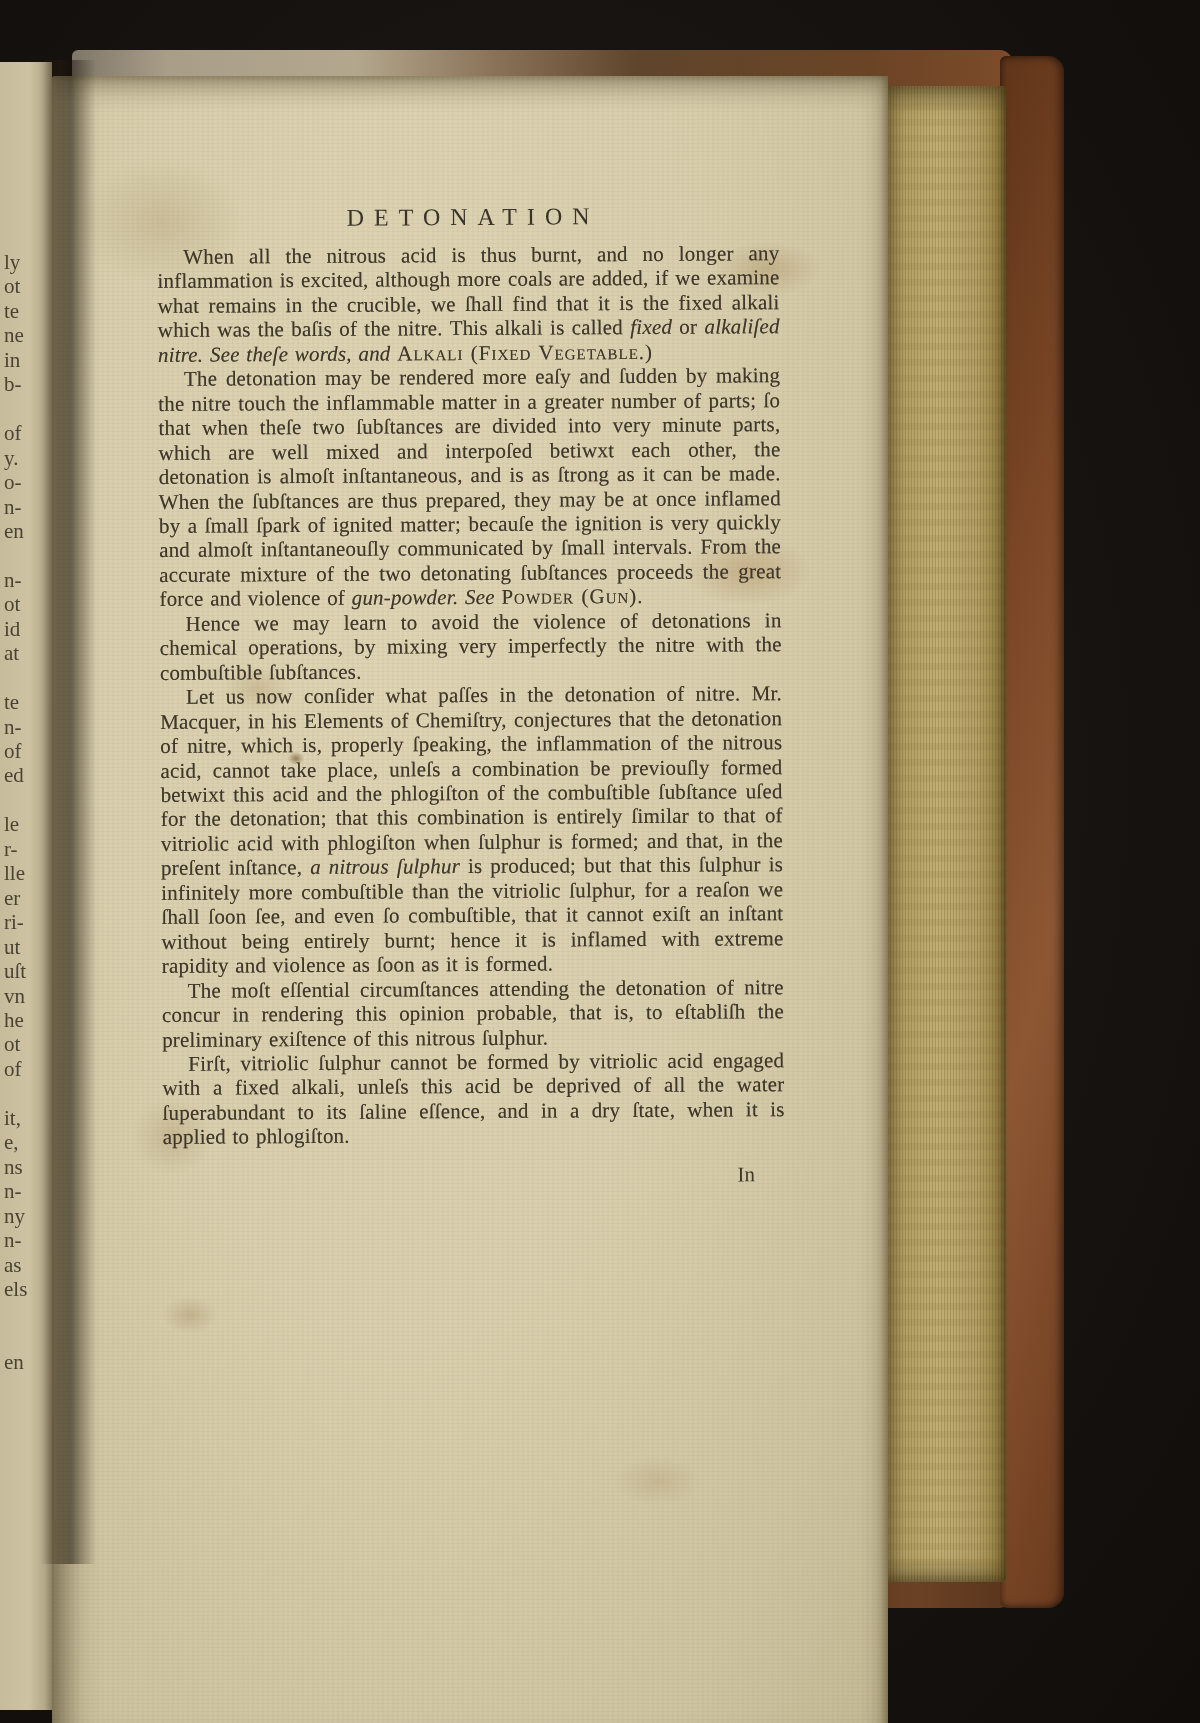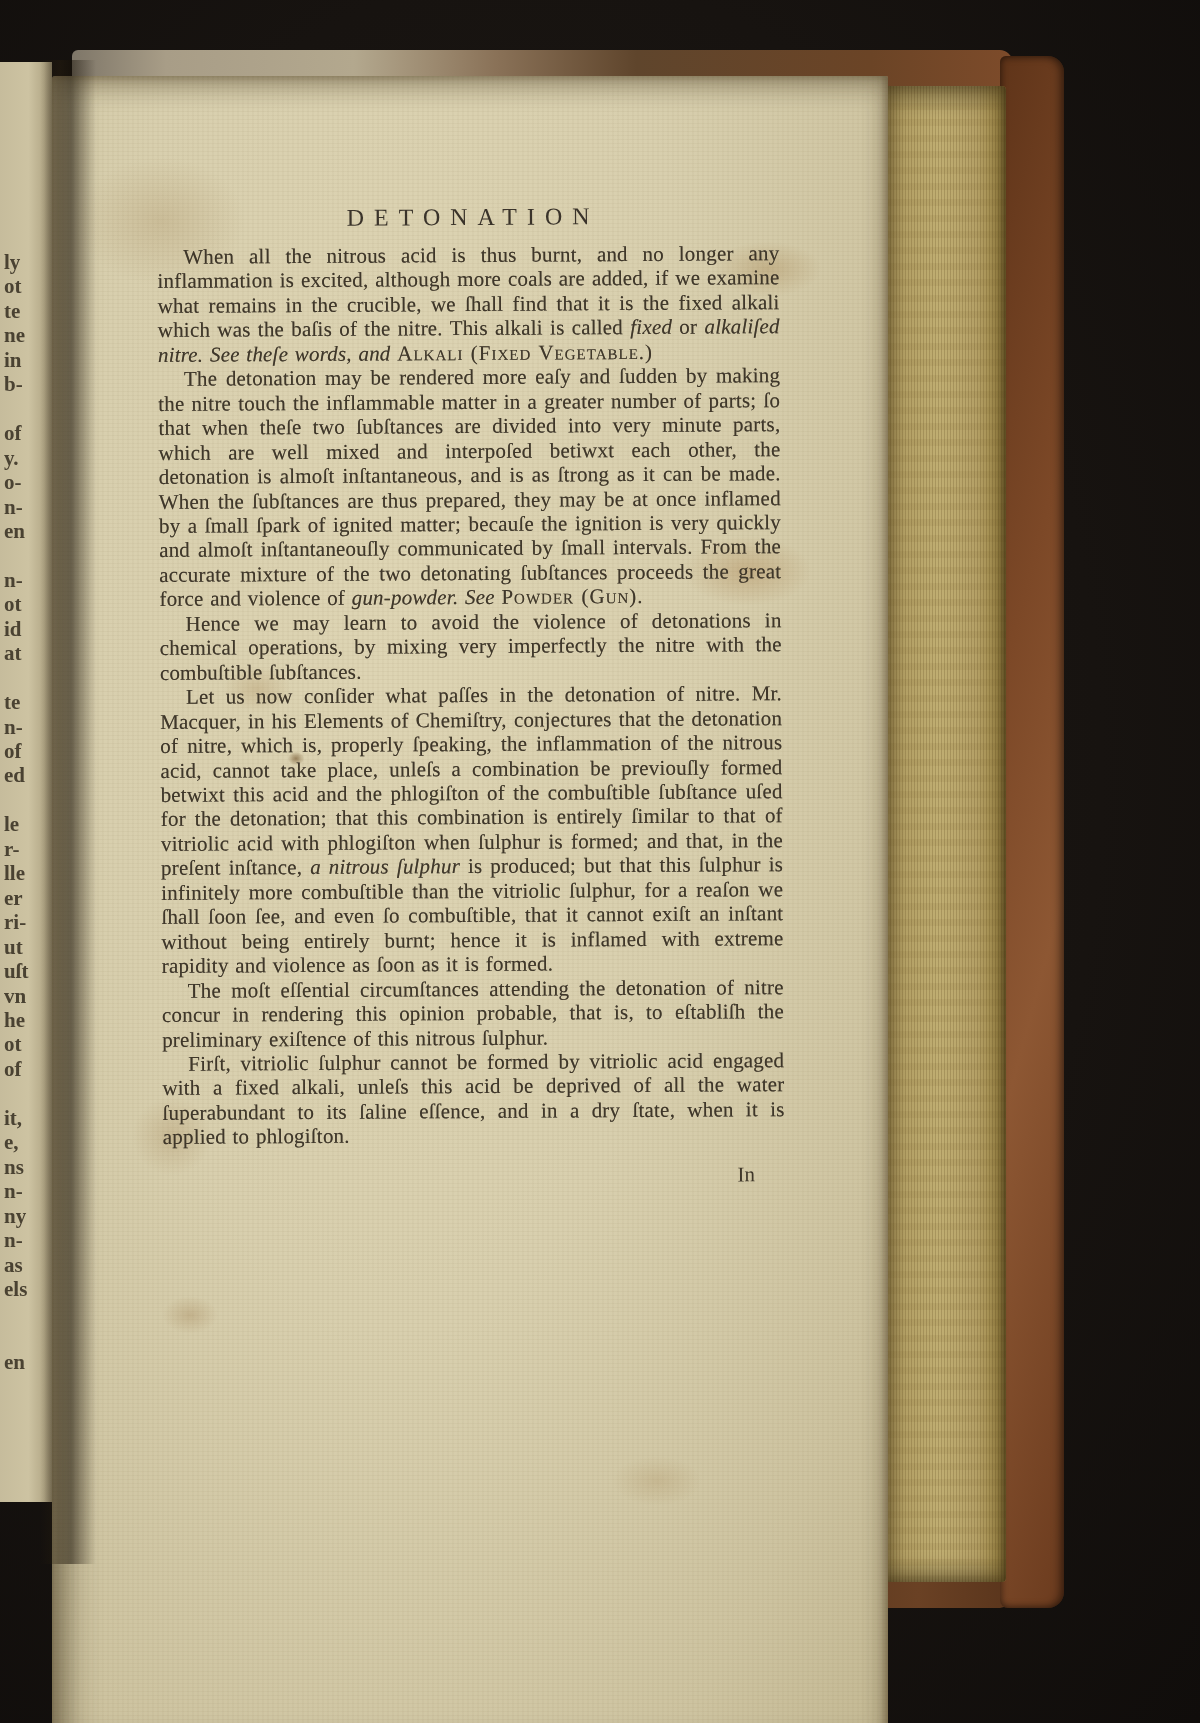--- a/index.html
+++ b/index.html
@@ -49,24 +49,23 @@
       repeating-linear-gradient(90deg, rgba(84,62,22,.22) 0 1px, rgba(0,0,0,0) 1px 3px),
       repeating-linear-gradient(0deg, rgba(120,95,40,.10) 0 7px, rgba(0,0,0,0) 7px 16px),
       linear-gradient(90deg, #8f7c48 0%, var(--fore-edge) 18%, #c0ae72 45%, #b5a167 75%, #96803f 100%);
     box-shadow:
       inset 0 14px 18px rgba(40,28,10,.38),
       inset 0 -12px 16px rgba(40,28,10,.38),
       inset -3px 0 6px rgba(40,28,10,.3);
   }
   
   .left-page{
-    position:absolute;left:0;top:62px;width:52px;height:1440px;
+    position:absolute;left:0;top:62px;width:52px;height:1648px;
     background:linear-gradient(to right, #c6bc9c 0%, #cdc3a2 55%, #b4a988 85%, #8d8266 100%);
     overflow:hidden;
-    font-weight:bold;
   }
   .fragments{
     position:absolute;left:4px;top:188px;width:46px;
     font-size:21px;line-height:24.45px;color:#4a4232;
   }
   .frag{min-height:24.45px;white-space:nowrap;}
   
   .gutter{
     position:absolute;left:40px;top:60px;width:56px;height:1504px;
     background:linear-gradient(to right,

